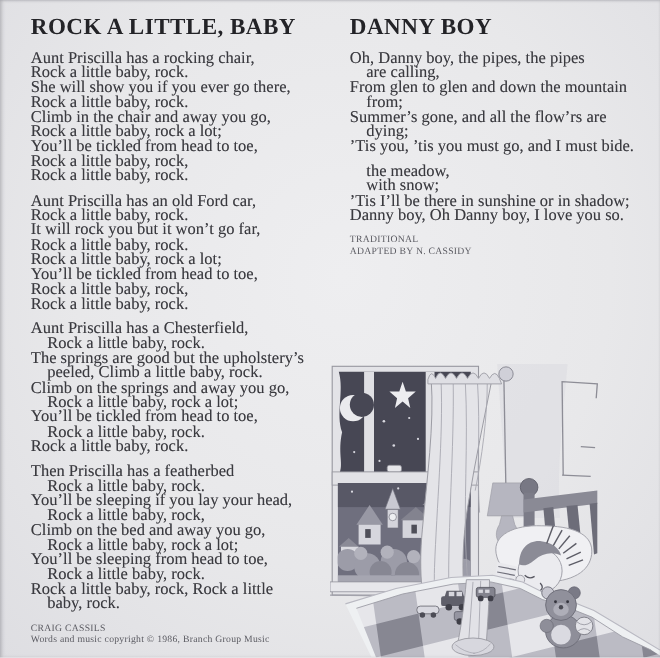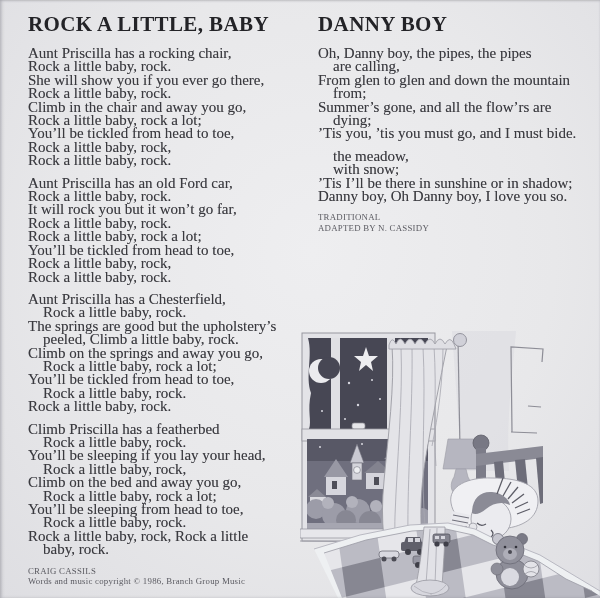--- a/index.html
+++ b/index.html
@@ -65,21 +65,21 @@
           <div class="line ind">Rock a little baby, rock.</div>
           <div class="line">The springs are good but the upholstery’s</div>
           <div class="line ind">peeled, Climb a little baby, rock.</div>
           <div class="line">Climb on the springs and away you go,</div>
           <div class="line ind">Rock a little baby, rock a lot;</div>
           <div class="line">You’ll be tickled from head to toe,</div>
           <div class="line ind">Rock a little baby, rock.</div>
           <div class="line">Rock a little baby, rock.</div>
         </div>
         <div class="stanza">
-          <div class="line">Climb Priscilla has a featherbed</div>
+          <div class="line">Then Priscilla has a featherbed</div>
           <div class="line ind">Rock a little baby, rock.</div>
           <div class="line">You’ll be sleeping if you lay your head,</div>
           <div class="line ind">Rock a little baby, rock,</div>
           <div class="line">Climb on the bed and away you go,</div>
           <div class="line ind">Rock a little baby, rock a lot;</div>
           <div class="line">You’ll be sleeping from head to toe,</div>
           <div class="line ind">Rock a little baby, rock.</div>
           <div class="line">Rock a little baby, rock, Rock a little</div>
           <div class="line ind">baby, rock.</div>
         </div>

